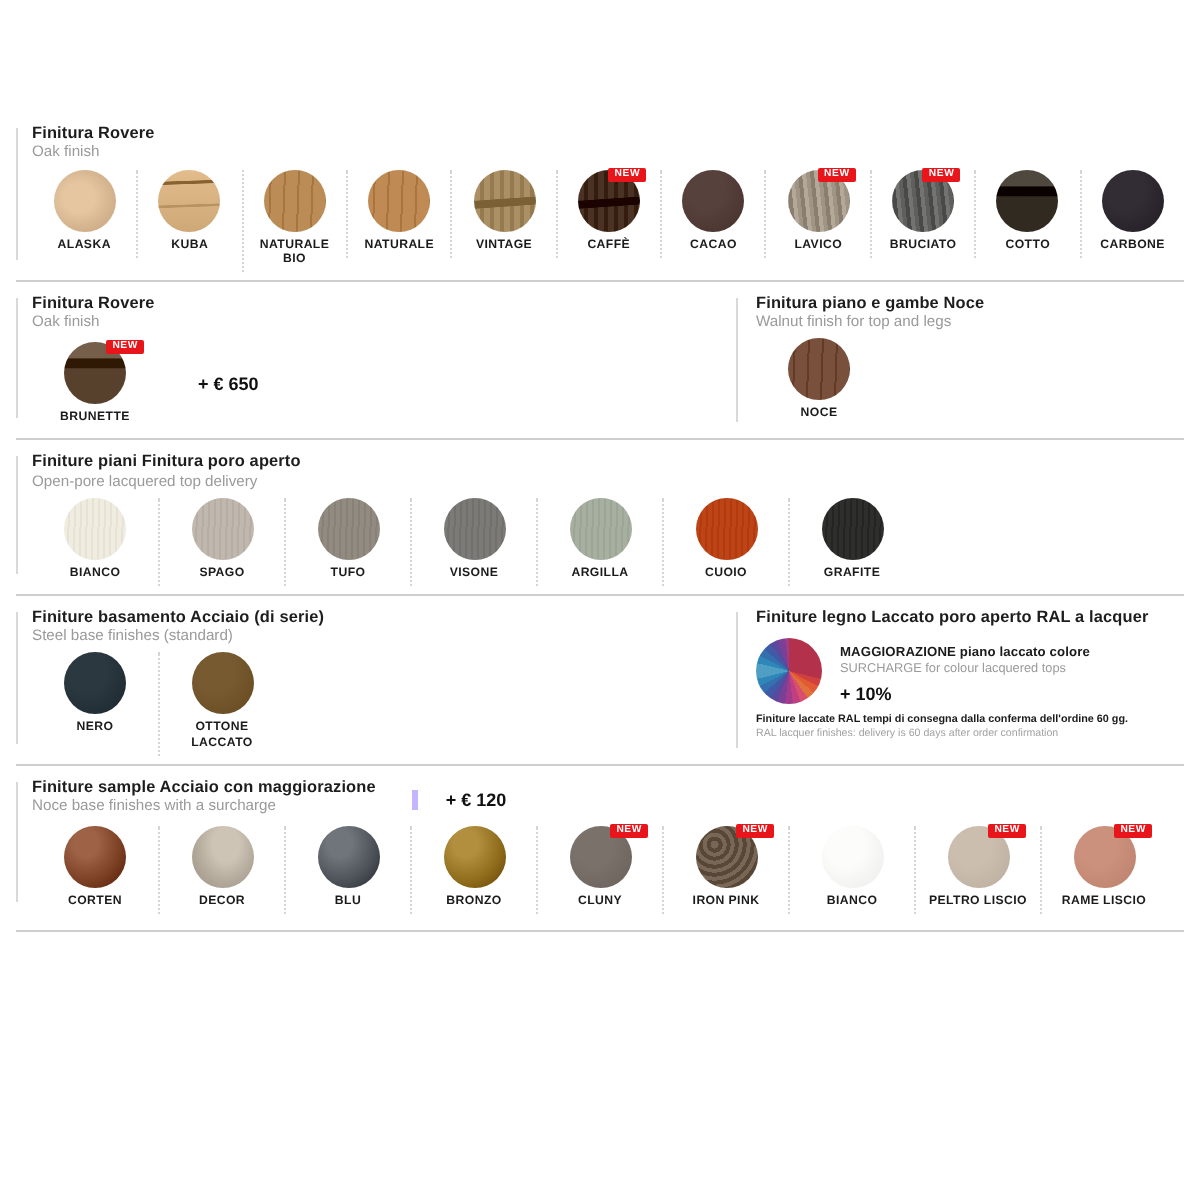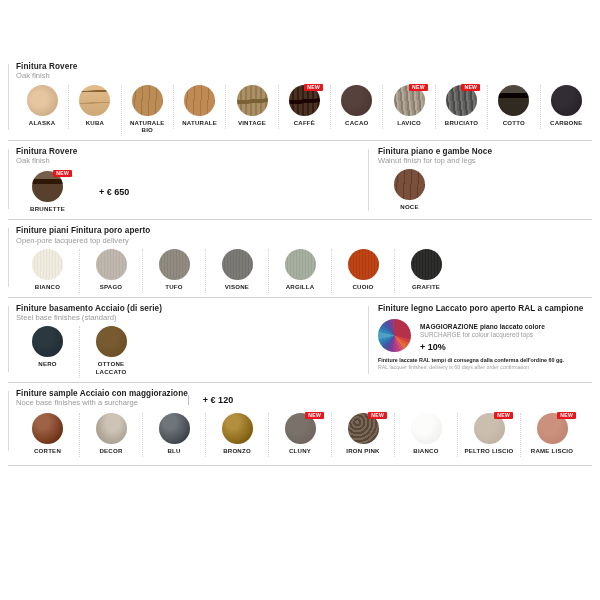--- a/index.html
+++ b/index.html
@@ -36,24 +36,25 @@
     font-size:8.2px;font-weight:bold;color:#1d1d1d;letter-spacing:.01em;
     display:block;
   }
   .h-sub{
     font-size:7.6px;color:#9a9a9a;display:block;margin-top:.5px;
   }
 
   
   .headrow{ display:flex; align-items:flex-start; }
   .price{
+    margin-left:18px;
     font-size:9px;font-weight:bold;color:#111;
     white-space:nowrap;
     padding-left:14px;
-    border-left:1px solid #c4b5fd;
+    border-left:3px solid #c4b5fd;
     align-self:center;
     margin-top:2px;
   }
 
   
   .swatches{ display:flex; align-items:flex-start; margin-top:4px;}
   .sw{
     position:relative;
     width:63px;
     box-sizing:border-box;
@@ -320,21 +321,21 @@
                 <div class="discwrap">
                   <span class="disc" style="background: radial-gradient(at 38% 32%, rgb(119, 90, 47) 0px, rgb(119, 90, 47) 35%, rgb(107, 78, 35) 80%, rgb(85, 56, 13) 100%) rgb(107, 78, 35);"></span>
                 </div>
                 <span class="label">OTTONE LACCATO</span>
               </div>
             </div>
         </div>
       </div>
       <div class="col-r">
         <div class="head">
-          <span class="h-title">Finiture legno Laccato poro aperto RAL a campione</span>
+          <span class="h-title">Finiture legno Laccato poro aperto RAL a lacquer</span>
         </div>
         <div class="ral-row">
           <div class="ral-wheel" id="ral-wheel" style="background: conic-gradient(rgb(179, 49, 74) 90deg, rgb(179, 49, 74) 103.8deg, rgb(208, 64, 63) 103.8deg, rgb(208, 64, 63) 117.7deg, rgb(226, 90, 51) 117.7deg, rgb(226, 90, 51) 131.5deg, rgb(224, 112, 60) 131.5deg, rgb(224, 112, 60) 145.4deg, rgb(216, 79, 110) 145.4deg, rgb(216, 79, 110) 159.2deg, rgb(192, 64, 127) 159.2deg, rgb(192, 64, 127) 173.1deg, rgb(160, 59, 142) 173.1deg, rgb(160, 59, 142) 186.9deg, rgb(123, 63, 150) 186.9deg, rgb(123, 63, 150) 200.8deg, rgb(90, 74, 158) 200.8deg, rgb(90, 74, 158) 214.6deg, rgb(63, 90, 166) 214.6deg, rgb(63, 90, 166) 228.5deg, rgb(52, 112, 174) 228.5deg, rgb(52, 112, 174) 242.3deg, rgb(47, 134, 184) 242.3deg, rgb(47, 134, 184) 256.2deg, rgb(79, 158, 196) 256.2deg, rgb(79, 158, 196) 270deg, rgb(79, 158, 196) 270deg, rgb(79, 158, 196) 283.8deg, rgb(47, 134, 184) 283.8deg, rgb(47, 134, 184) 297.7deg, rgb(52, 112, 174) 297.7deg, rgb(52, 112, 174) 311.5deg, rgb(63, 90, 166) 311.5deg, rgb(63, 90, 166) 325.4deg, rgb(90, 74, 158) 325.4deg, rgb(90, 74, 158) 339.2deg, rgb(123, 63, 150) 339.2deg, rgb(123, 63, 150) 353.1deg, rgb(160, 59, 142) 353.1deg, rgb(160, 59, 142) 366.9deg, rgb(192, 64, 127) 366.9deg, rgb(192, 64, 127) 380.8deg, rgb(216, 79, 110) 380.8deg, rgb(216, 79, 110) 394.6deg, rgb(224, 112, 60) 394.6deg, rgb(224, 112, 60) 408.5deg, rgb(226, 90, 51) 408.5deg, rgb(226, 90, 51) 422.3deg, rgb(208, 64, 63) 422.3deg, rgb(208, 64, 63) 436.2deg, rgb(179, 49, 74) 436.2deg, rgb(179, 49, 74) 450deg);"></div>
           <div class="ral-txt">
             <div class="ral-t1">MAGGIORAZIONE piano laccato colore</div>
             <div class="ral-t2">SURCHARGE for colour lacquered tops</div>
             <div class="ral-pct">+ 10%</div>
           </div>
         </div>
         <div class="ral-note">

